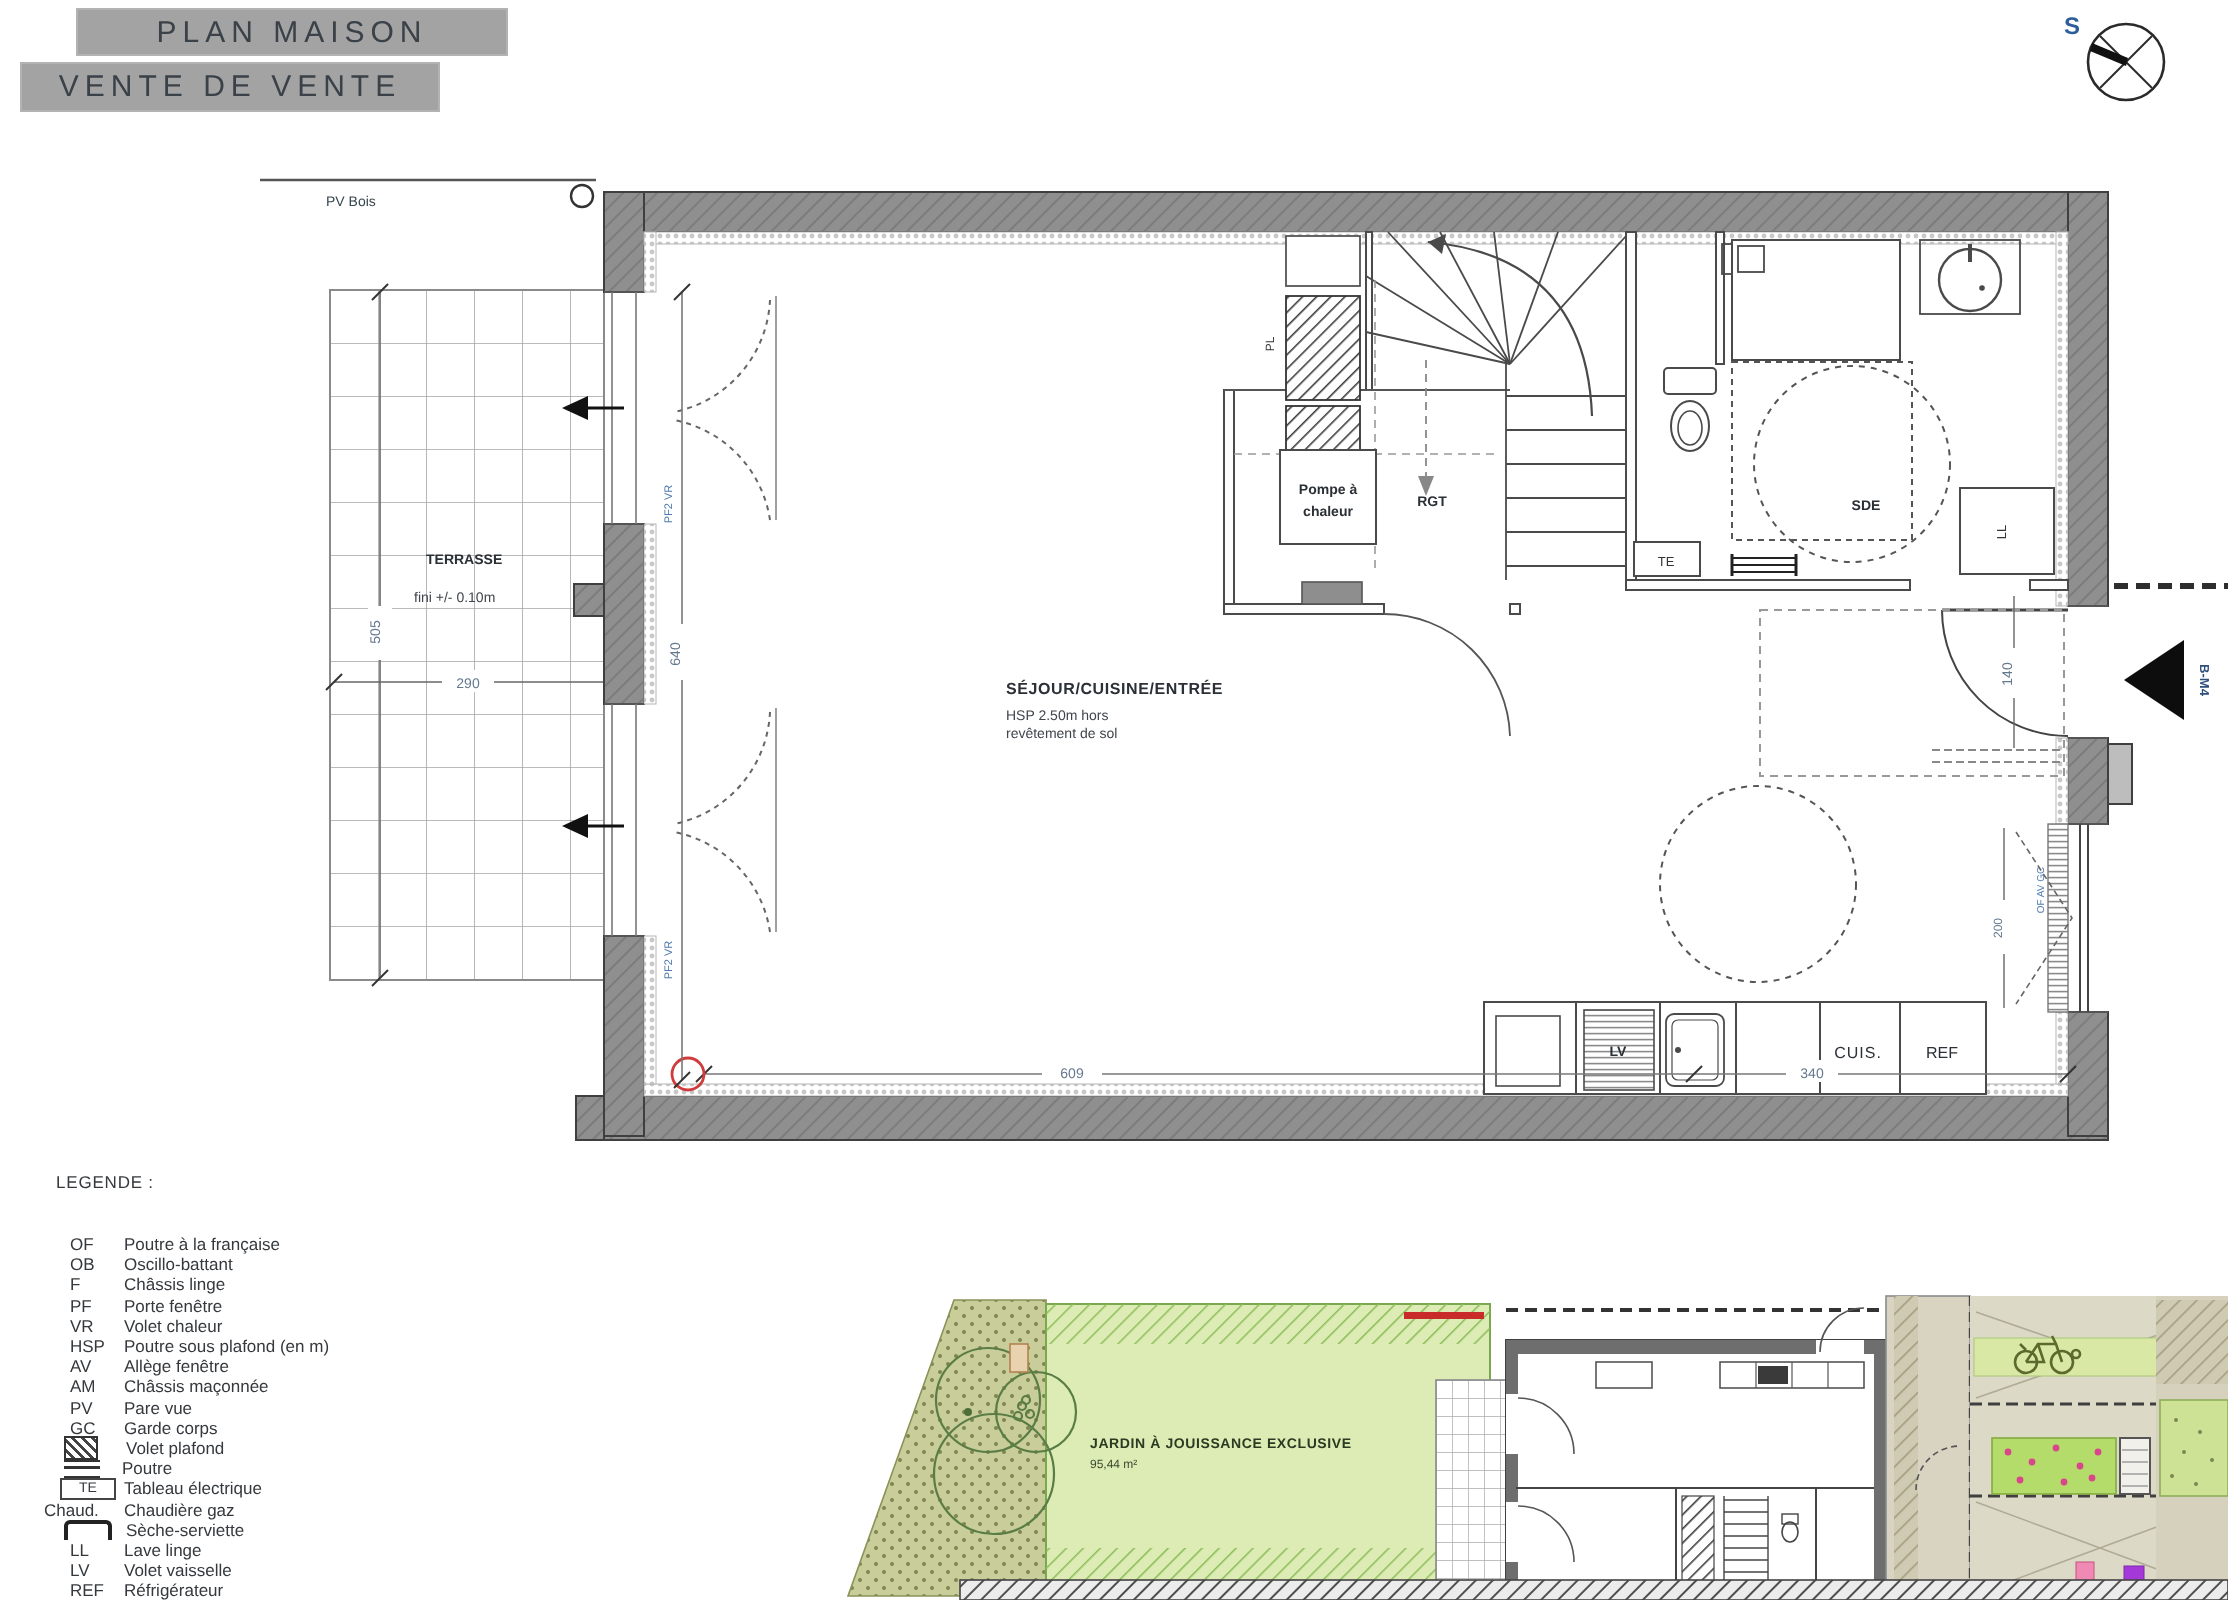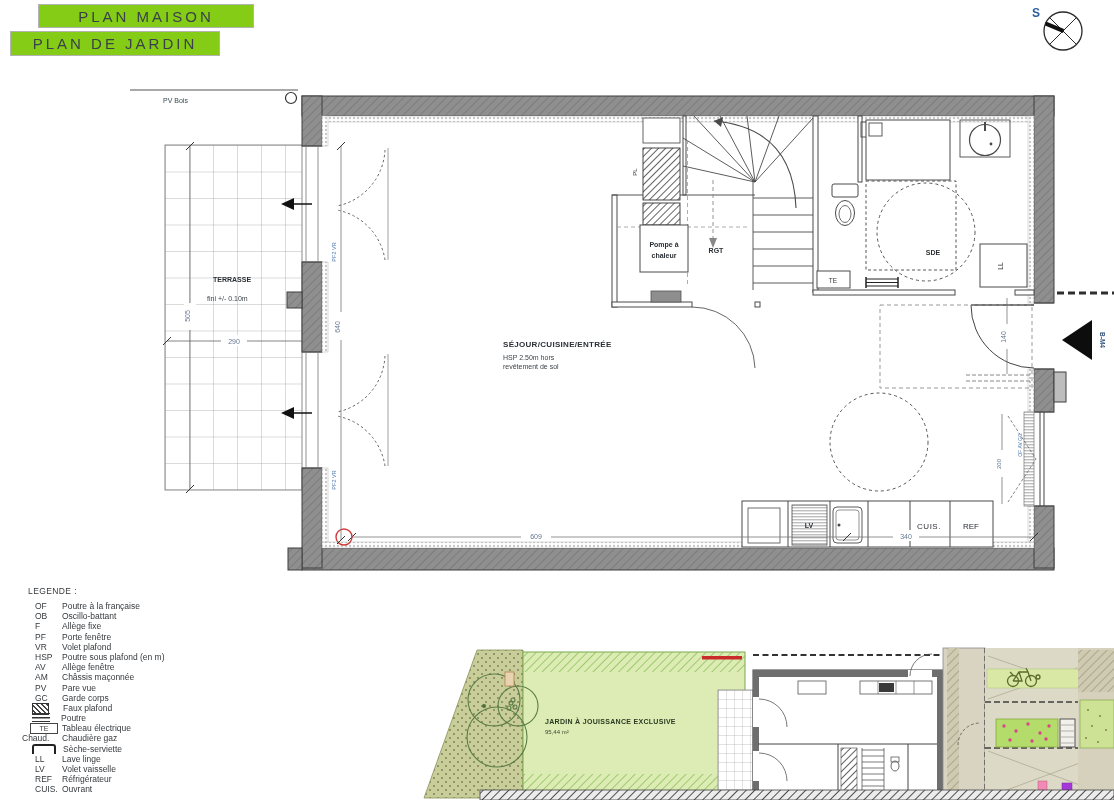--- a/index.html
+++ b/index.html
@@ -1,57 +1,57 @@
 <!DOCTYPE html>
 <html><head>
 <meta charset="utf-8">
 <style>
   html,body{margin:0;padding:0;background:#fff}
   body{width:1114px;height:800px;position:relative;overflow:hidden;
        font-family:"Liberation Sans",sans-serif;color:#2f3439}
-  .titlebox{position:absolute;border:1px solid #b3b3b3;background:#84cc16;
+  .titlebox{position:absolute;border:1px solid #b3b3b3;background:#a3a3a3;
             display:flex;align-items:center;justify-content:center;
             font-size:15px;letter-spacing:3px;color:#3a4148}
   #title1{left:38px;top:4px;width:214px;height:22px}
   #title2{left:10px;top:31px;width:208px;height:23px}
   svg.plan{position:absolute;left:0;top:0}
   svg text{font-family:"Liberation Sans",sans-serif}
   .room{font-weight:bold;font-size:8px;fill:#2b3036;letter-spacing:.3px}
   .room-s{font-weight:bold;font-size:7px;fill:#2b3036}
   .note{font-size:7px;fill:#3f454b}
   .dim{font-size:7px;fill:#66788f}
   .dim-s{font-size:6px;fill:#66788f}
   .tag{font-size:5.5px;fill:#4f7ab0}
   .marker-txt{font-size:6.5px;font-weight:bold;fill:#30507c}
   .compass-s{font-size:12px;font-weight:bold;fill:#2d5e9b}
   .garden-t{font-size:7px;font-weight:bold;fill:#2c3a22;letter-spacing:.3px}
   .garden-a{font-size:6px;fill:#3c4a30}
   
   #legend{position:absolute;left:28px;top:586px;width:210px;font-size:8.5px;color:#35393d}
-  #legend .ltitle{margin-bottom:5px;letter-spacing:.4px}
-  .lrow{display:flex;height:10.2px;white-space:nowrap}
+  #legend .ltitle{margin-bottom:21px;letter-spacing:.4px}
+  .lrow{display:flex;align-items:center;height:10.2px;white-space:nowrap}
   .lkey{flex:none;width:27px;margin-left:7px}
   .lkey.wide{width:40px;margin-left:-6px}
   .llab{flex:none}
   .licon{flex:none;display:inline-block}
   .icon-hatch{width:15px;height:10px;border:1px solid #333;margin-left:4px;margin-right:14px;
     background:repeating-linear-gradient(45deg,#fff 0 2px,#444 2px 3.4px)}
   .icon-beam{width:18px;height:7px;margin-left:4px;margin-right:11px;
     border-top:1.5px solid #333;border-bottom:1.5px solid #333;
     background:linear-gradient(#333,#333) center/100% 1.5px no-repeat}
   .te-box{flex:none;width:26px;height:9px;border:1px solid #444;margin-left:2px;margin-right:4px;
     text-align:center;font-size:7px;line-height:9px}
   .icon-towel{width:20px;height:8px;border:2px solid #222;border-bottom:none;
     border-radius:3px 3px 0 0;margin-left:4px;margin-right:7px}
 </style>
 </head>
 <body>
 
 <div class="titlebox" id="title1">PLAN MAISON</div>
-<div class="titlebox" id="title2">PLAN DE JARDIN</div>
+<div class="titlebox" id="title2">VENTE DE VENTE</div>
 
 <svg class="plan" width="1114" height="800" viewBox="0 0 1114 800">
   <defs>
     <pattern id="wallH" width="6" height="6" patternUnits="userSpaceOnUse" patternTransform="rotate(45)">
       <rect width="6" height="6" fill="#8f8f8f"></rect>
       <line x1="0" y1="0" x2="0" y2="6" stroke="#7c7c7c" stroke-width="2"></line>
     </pattern>
     <pattern id="insul" width="4" height="4" patternUnits="userSpaceOnUse">
       <rect width="4" height="4" fill="#ffffff"></rect>
       <circle cx="2" cy="2" r="1.2" fill="#c8c8c8"></circle>
@@ -433,29 +433,29 @@
   <div class="lrow">
       <span class="lkey">OF</span>
       <span class="llab">Poutre à la française</span>
     </div>
   <div class="lrow">
       <span class="lkey">OB</span>
       <span class="llab">Oscillo-battant</span>
     </div>
   <div class="lrow">
       <span class="lkey">F</span>
-      <span class="llab">Allège fixe</span>
+      <span class="llab">Châssis linge</span>
     </div>
   <div class="lrow">
       <span class="lkey">PF</span>
       <span class="llab">Porte fenêtre</span>
     </div>
   <div class="lrow">
       <span class="lkey">VR</span>
-      <span class="llab">Volet plafond</span>
+      <span class="llab">Volet chaleur</span>
     </div>
   <div class="lrow">
       <span class="lkey">HSP</span>
       <span class="llab">Poutre sous plafond (en m)</span>
     </div>
   <div class="lrow">
       <span class="lkey">AV</span>
       <span class="llab">Allège fenêtre</span>
     </div>
   <div class="lrow">
@@ -465,21 +465,21 @@
   <div class="lrow">
       <span class="lkey">PV</span>
       <span class="llab">Pare vue</span>
     </div>
   <div class="lrow">
       <span class="lkey">GC</span>
       <span class="llab">Garde corps</span>
     </div>
   <div class="lrow">
       <span class="licon icon-hatch"></span>
-      <span class="llab">Faux plafond</span>
+      <span class="llab">Volet plafond</span>
     </div>
   <div class="lrow">
       <span class="licon icon-beam"></span>
       <span class="llab">Poutre</span>
     </div>
   <div class="lrow">
       <span class="te-box">TE</span>
       <span class="llab">Tableau électrique</span>
     </div>
   <div class="lrow">

